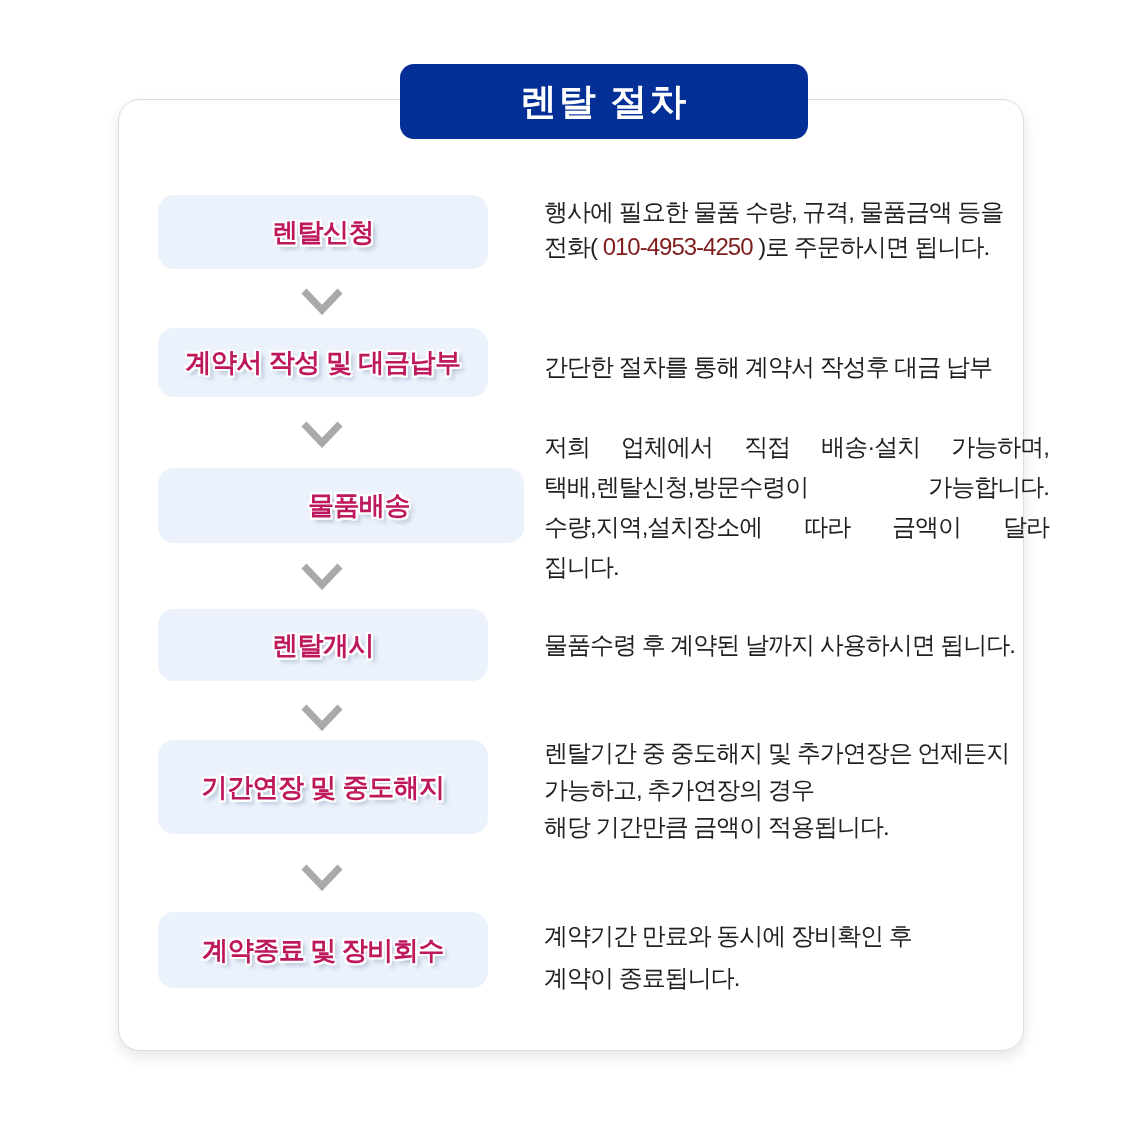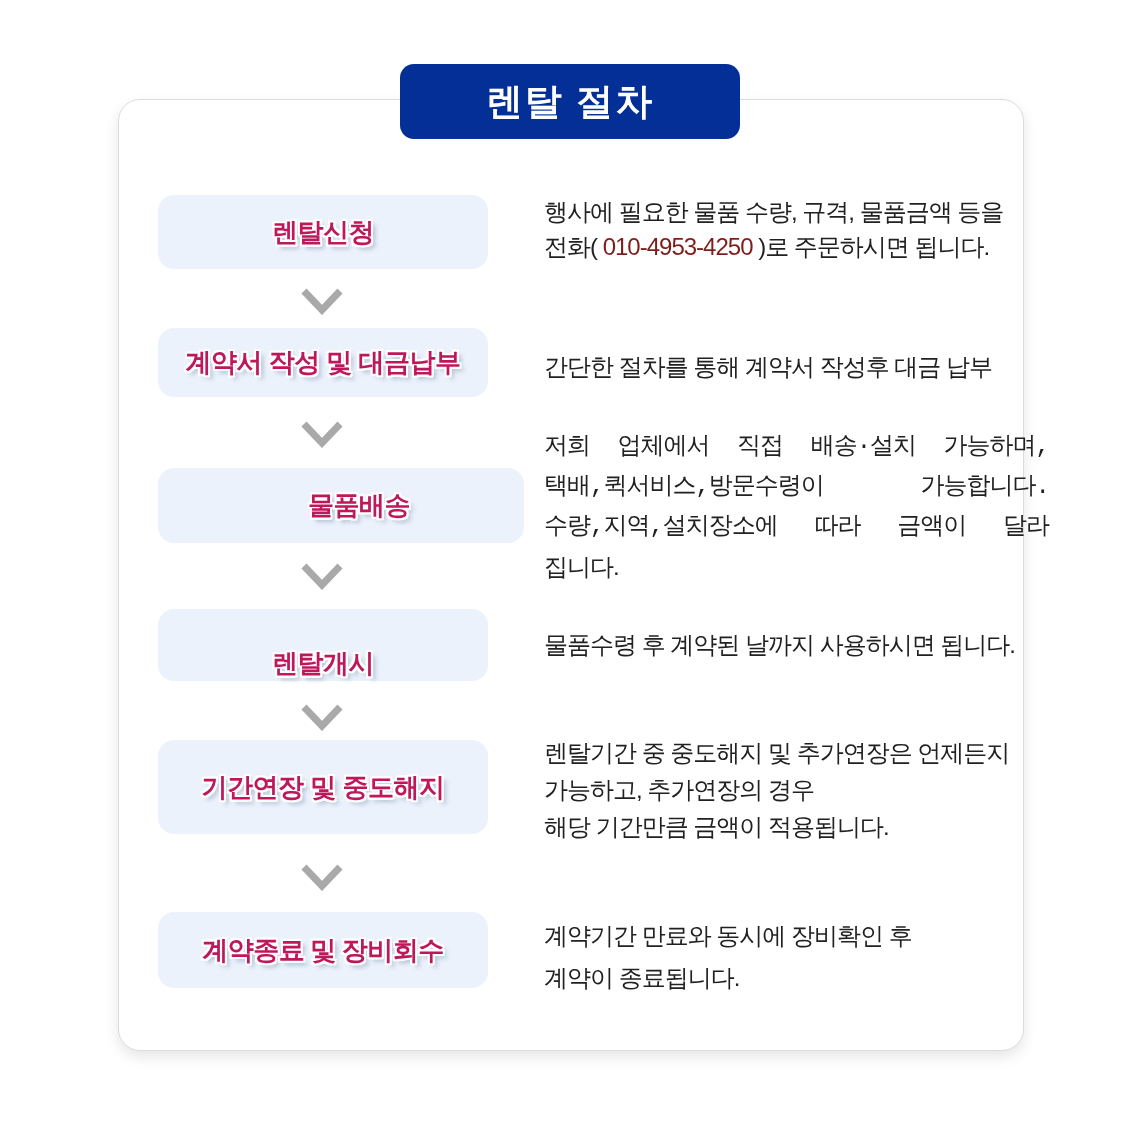--- a/index.html
+++ b/index.html
@@ -6,21 +6,21 @@
   .page {
     position:relative; width:1143px; height:1143px; background:#ffffff;
     font-family:"Liberation Sans", sans-serif; overflow:hidden;
   }
   .card {
     position:absolute; left:118px; top:99px; width:904px; height:950px;
     background:#ffffff; border:1px solid #d9dce1; border-radius:22px;
     box-shadow:0 6px 14px rgba(0,0,0,0.10);
   }
   .header-banner {
-    position:absolute; left:400px; top:64px; width:340px; height:75px;
+    position:absolute; left:400px; top:64px; width:408px; height:75px;
     background:#042f96; border-radius:14px; z-index:3;
     display:flex; align-items:center; justify-content:center;
     color:#ffffff; font-size:37px; font-weight:800; letter-spacing:2px;
   }
   .step-box {
     position:absolute; left:158px; width:330px; z-index:2;
     background:#ebf2fc; border-radius:16px;
     display:flex; align-items:center; justify-content:center;
   }
   .step-label {
@@ -34,21 +34,21 @@
   }
   .chevron {
     position:absolute; left:300px; width:44px; height:28px; z-index:2;
   }
   .desc {
     position:absolute; left:544px; width:505px; z-index:2;
     color:#212121; font-size:24px; font-weight:500; letter-spacing:-1px;
   }
   .desc .line { white-space:nowrap; }
   .desc .just {
-    white-space:normal; text-align:justify; text-align-last:justify;font-family:Liberation Mono, monospace;
+    white-space:normal; text-align:justify; text-align-last:justify;
   }
   .phone { color:#7f1d1d; }
 </style>
 </head>
 <body>
 
 <div class="page">
 
   <div class="card"></div>
 
@@ -81,32 +81,32 @@
     <svg width="44" height="28" viewBox="0 0 44 28">
         <polyline points="4,4 22,23 40,4" fill="none" stroke="#a9a9a9" stroke-width="7"></polyline>
       </svg>
   </div>
 
   <div class="step-box" style="top:468px; height:75px;padding-left:36px;">
     <span class="step-label">물품배송</span>
   </div>
   <div class="desc" style="top:427px; line-height:40px;">
     <div class="just">저희 업체에서 직접 배송·설치 가능하며,</div>
-    <div class="just">택배,퀵서비스,방문수령이 가능합니다.</div>
+    <div class="just">택배,렌탈신청,방문수령이 가능합니다.</div>
     <div class="just">수량,지역,설치장소에 따라 금액이 달라</div>
     <div class="line">집니다.</div>
   </div>
 
   <div class="chevron" style="top:562px;">
     <svg width="44" height="28" viewBox="0 0 44 28">
         <polyline points="4,4 22,23 40,4" fill="none" stroke="#a9a9a9" stroke-width="7"></polyline>
       </svg>
   </div>
 
-  <div class="step-box" style="top:609px; height:72px;align-items:flex-end;">
+  <div class="step-box" style="top:609px; height:72px;">
     <span class="step-label">렌탈개시</span>
   </div>
   <div class="desc" style="top:630px; line-height:30px;">
     <div class="line">물품수령 후 계약된 날까지 사용하시면 됩니다.</div>
   </div>
 
   <div class="chevron" style="top:703px;">
     <svg width="44" height="28" viewBox="0 0 44 28">
         <polyline points="4,4 22,23 40,4" fill="none" stroke="#a9a9a9" stroke-width="7"></polyline>
       </svg>

